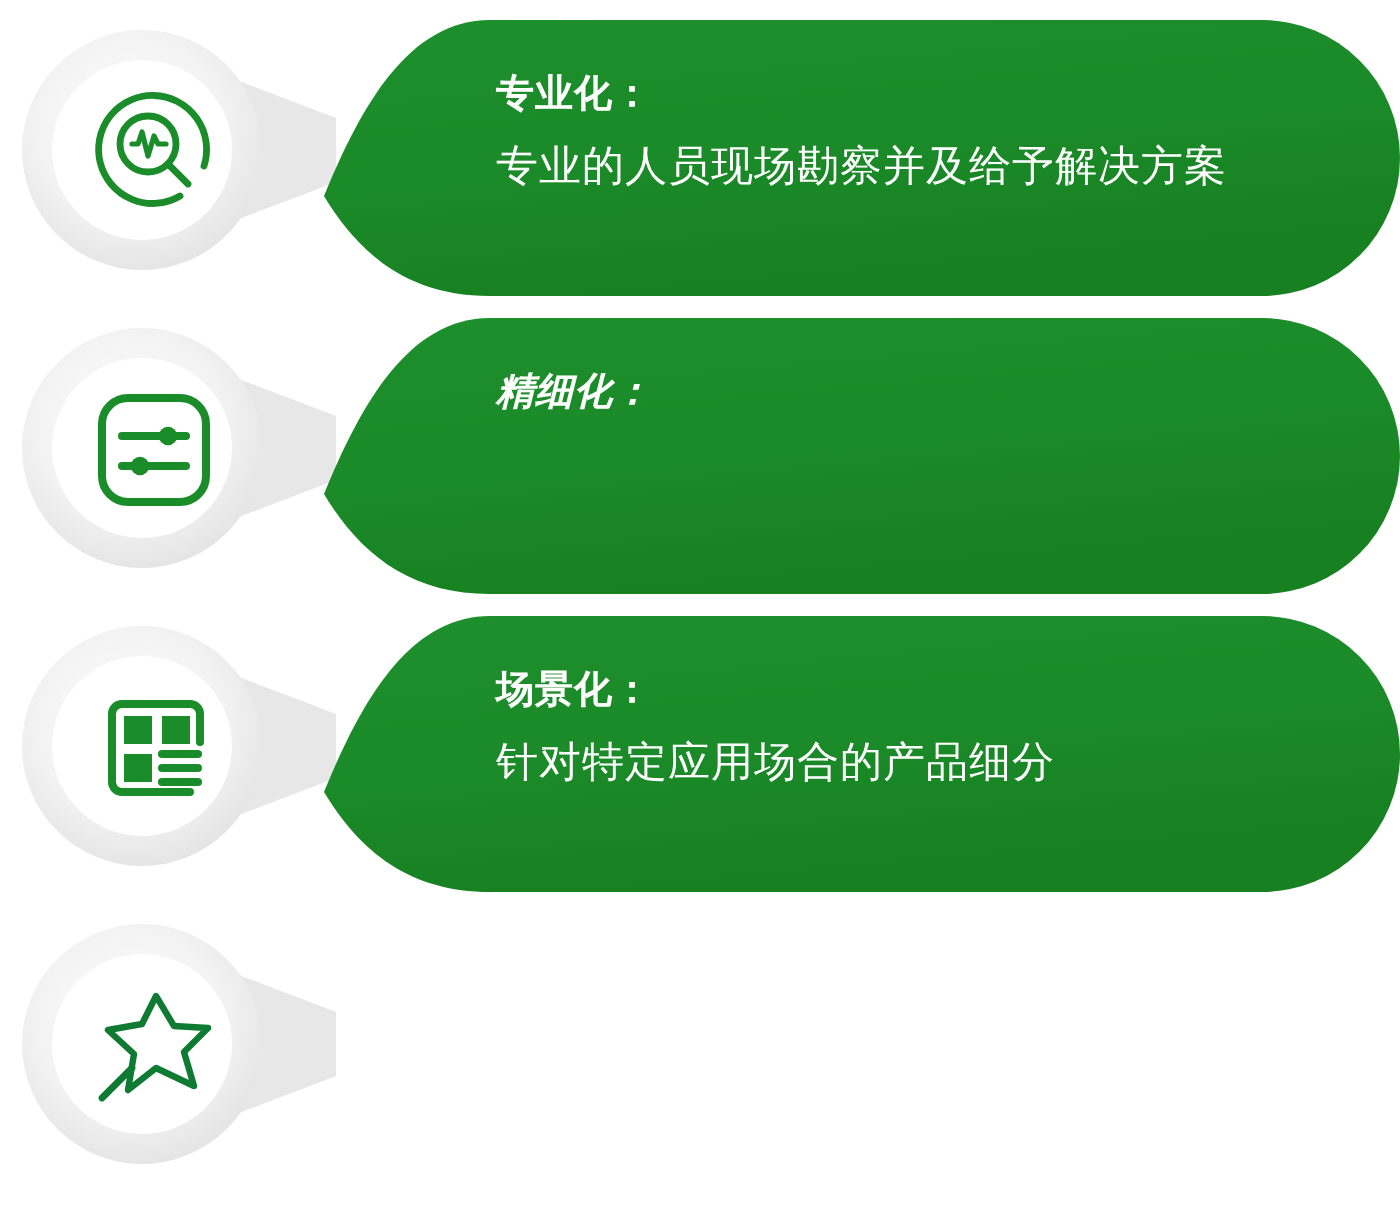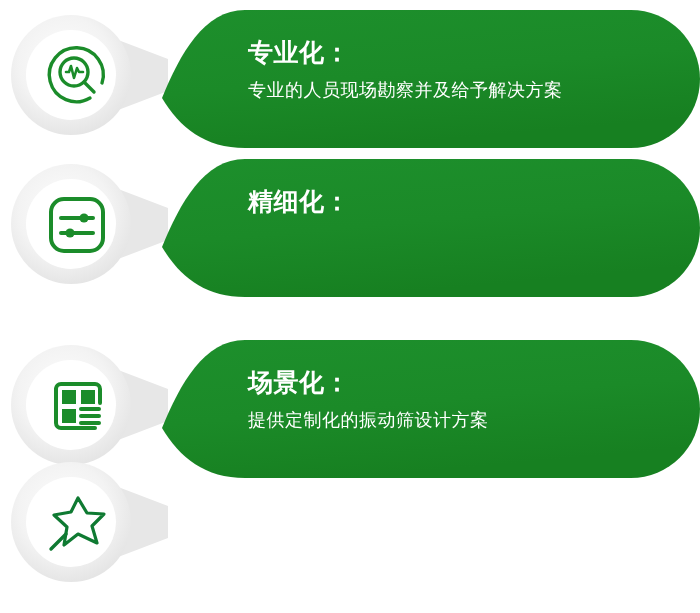--- a/index.html
+++ b/index.html
@@ -12,50 +12,50 @@
   #infographic {
     position:relative;
     width:700px; height:613px;
     background:#ffffff;
   }
   .row {
     position:absolute;
     left:0; width:700px; height:150px;
   }
   .row-0 { top:0px; }
-  .row-1 { top:149px; }
-  .row-2 { top:298px;margin-top:32px; }
+  .row-1 { top:149px;font-style:italic; }
+  .row-2 { top:298px; }
   .row-3 { top:447px; }
 
   
   .banner-wrap {
     position:absolute;
     left:100px; top:10px;
     width:600px; height:138px;
   }
   .banner-svg { display:block; width:600px; height:138px; }
 
   .banner-text {
     position:absolute;
     left:148px;
     top:24px;
     width:430px;
     pointer-events:none;
   }
   .banner-title {
     color:#ffffff;
-    font-size:25px;
+    font-size:19px;
     font-weight:bold;
     letter-spacing:0.5px;
     line-height:1.45;
     white-space:nowrap;
   }
   .banner-desc {
     color:#ffffff;
-    font-size:18px;
+    font-size:21px;
     font-weight:normal;
     letter-spacing:0.5px;
     line-height:1.45;
     margin-top:7px;
     white-space:nowrap;
   }
 
   
   .badge {
     position:absolute;
@@ -200,21 +200,21 @@
           <linearGradient id="gg2" x1="0" y1="0" x2="0.35" y2="1">
             <stop offset="0%" stop-color="#1d8f2c"></stop>
             <stop offset="55%" stop-color="#1b8a28"></stop>
             <stop offset="100%" stop-color="#178021"></stop>
           </linearGradient>
         </defs>
         <path d="M145 0 L531 0 A69 69 0 0 1 531 138 L145 138 C105 138 80 118 62 88 C80 44 104 0 145 0 Z" fill="url(#gg2)"></path>
       </svg>
       <div class="banner-text">
         <div class="banner-title">场景化：</div>
-        <div class="banner-desc">提供定制化的振动筛设计方案</div>
+        <div class="banner-desc">针对特定应用场合的产品细分</div>
       </div>
     </div>
   </div>
 
   <div class="row row-3">
 
     <div class="badge">
       <svg class="badge-svg" viewBox="0 0 175 126" xmlns="http://www.w3.org/2000/svg" aria-hidden="true">
         <defs>
           <radialGradient id="bg3" cx="45%" cy="40%" r="62%">

